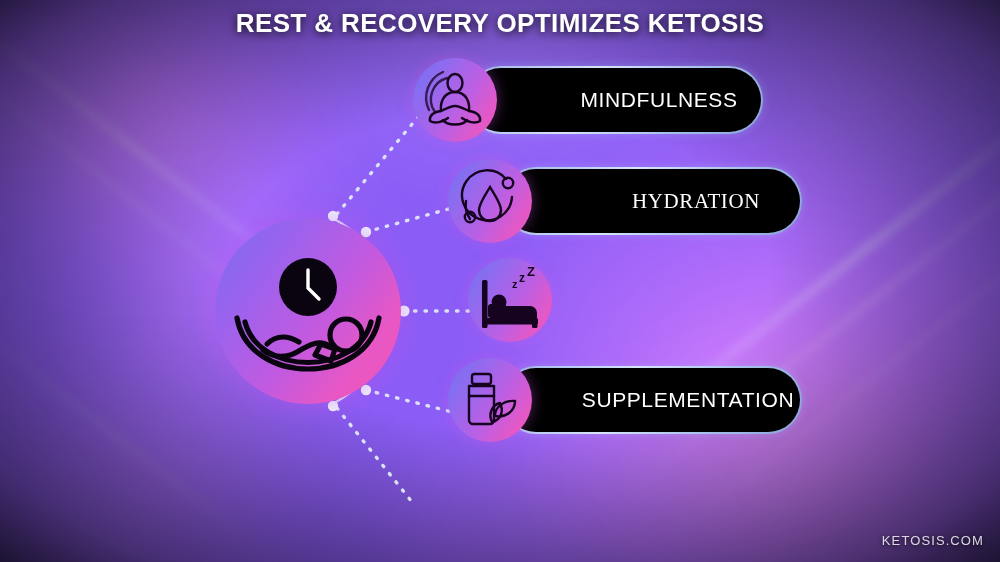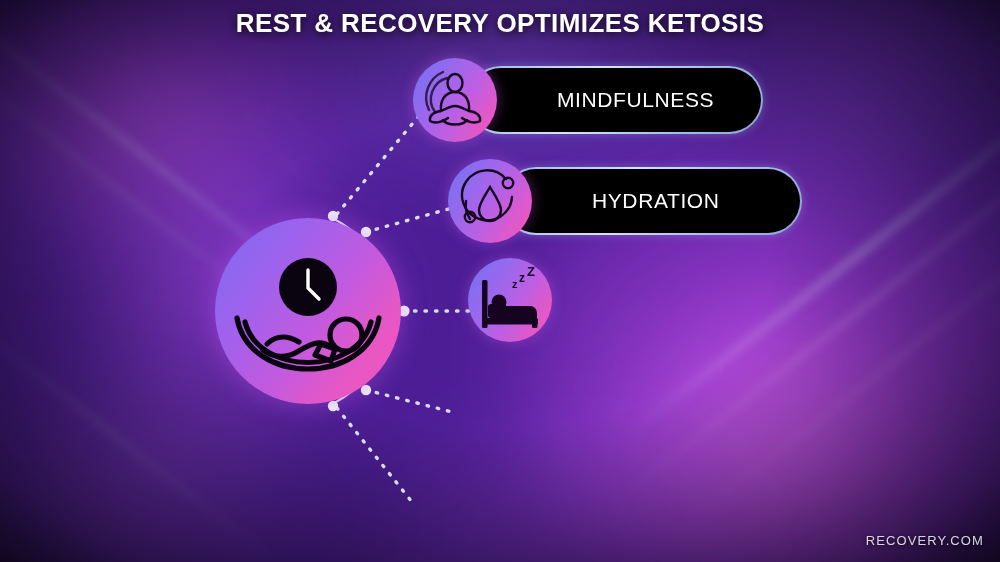--- a/index.html
+++ b/index.html
@@ -1,21 +1,21 @@
 <!DOCTYPE html>
 <html><head>
 <meta charset="utf-8">
 <style>
   * { margin:0; padding:0; box-sizing:border-box; }
   html,body { background:#000; }
   body {
     width:1000px; height:562px; overflow:hidden; position:relative;
     font-family:"Liberation Sans", sans-serif;
   }
-  #stage { position:absolute; inset:0; overflow:hidden; background:#4c1d95;padding-left:28px; }
+  #stage { position:absolute; inset:0; overflow:hidden; background:#8b5cf6;padding-left:28px; }
 
   
   .bg { position:absolute; inset:0; }
   .neb { position:absolute; border-radius:50%; filter:blur(34px); mix-blend-mode:screen; }
   .n1 { left:-60px;  top:-40px;  width:420px; height:320px; background:radial-gradient(ellipse at 50% 50%, rgba(150,55,200,.78), rgba(90,30,140,.30) 55%, rgba(0,0,0,0) 74%); }
   .n2 { left:40px;   top:150px;  width:360px; height:300px; background:radial-gradient(ellipse at 50% 50%, rgba(126,50,178,.60), rgba(60,24,100,.22) 58%, rgba(0,0,0,0) 76%); }
   .n3 { left:-40px;  top:330px;  width:380px; height:300px; background:radial-gradient(ellipse at 50% 50%, rgba(110,48,170,.52), rgba(40,20,80,.20) 58%, rgba(0,0,0,0) 76%); }
   .n4 { right:-120px;top:110px;  width:620px; height:520px; background:radial-gradient(ellipse at 45% 50%, rgba(190,60,220,.70), rgba(120,35,170,.30) 52%, rgba(0,0,0,0) 75%); }
   .n5 { right:10px;  top:300px;  width:430px; height:340px; background:radial-gradient(ellipse at 50% 50%, rgba(205,70,230,.62), rgba(110,30,150,.24) 55%, rgba(0,0,0,0) 76%); }
   .n6 { left:350px;  top:400px;  width:420px; height:260px; background:radial-gradient(ellipse at 50% 50%, rgba(120,45,165,.42), rgba(0,0,0,0) 72%); }
@@ -46,21 +46,21 @@
     position:absolute; left:215px; top:218px; width:186px; height:186px;
     border-radius:50%;
     background:linear-gradient(127deg,#7b6cf0 0%, #9a63ee 26%, #c15ae0 55%, #e857c4 78%, #f156b8 100%);
     box-shadow:0 0 26px rgba(190,80,230,.45);
   }
   .hub svg { position:absolute; inset:0; width:100%; height:100%; }
 
   
   .row { position:absolute; height:84px; display:flex; align-items:center; }
   .r0 { left:413px; top:58px;  }
-  .r1 { left:448px; top:159px; }
+  .r1 { left:448px; top:159px;font-family:Liberation Serif, serif; }
   .r2 { left:468px; top:258px; }
   .r3 { left:448px; top:358px; }
   .r4 { left:403px; top:461px; }
 
   .icon {
     position:relative; z-index:3; width:84px; height:84px; flex:0 0 84px; border-radius:50%;
     background:linear-gradient(122deg,#6f74f2 0%, #9569ee 30%, #bd5fe3 58%, #e458c6 82%, #f459b7 100%);
     box-shadow:0 0 14px rgba(200,90,230,.40);
   }
   .icon svg { position:absolute; inset:0; width:100%; height:100%; }
@@ -72,20 +72,21 @@
     display:flex; align-items:center;
     box-shadow:0 0 10px rgba(170,200,245,.30);
   }
   
   .pill {
     border:none;
     background:
       linear-gradient(#000,#000) padding-box,
       linear-gradient(120deg,#9cb4e7,#d6e4f8 40%,#a6c0ec 72%,#8aa4da) border-box;
     border:2px solid transparent;
+    justify-content:center;
   }
   .pill span {
     color:#fff; font-size:21px; letter-spacing:.6px; white-space:nowrap;
     text-shadow:0 1px 4px rgba(0,0,0,.9);
   }
   .w0 { width:296px; } .w0 span { padding-left:88px; }
   .w1 { width:300px; } .w1 span { padding-left:88px; }
   .w2 { width:296px; } .w2 span { padding-left:86px; }
   .w3 { width:300px; } .w3 span { padding-left:72px; }
   .w4 { width:296px; } .w4 span { padding-left:90px; }
@@ -205,16 +206,32 @@
           <circle cx="31" cy="44" r="7.5"></circle>
           <rect x="20" y="46" width="18" height="14" rx="3"></rect>
           <text x="44" y="30" font-family="Liberation Sans, sans-serif" font-size="11" font-weight="bold">z</text>
           <text x="51" y="24" font-family="Liberation Sans, sans-serif" font-size="12" font-weight="bold">z</text>
           <text x="59" y="18" font-family="Liberation Sans, sans-serif" font-size="13" font-weight="bold">Z</text>
         </g>
       </svg>
     </div>
   </div>
 
-
-
-  <div class="wm">RECOVERY.COM</div>
+  <div class="row r3">
+    <div class="icon">
+      <svg viewBox="0 0 84 84">
+        <g stroke="#150320" stroke-width="2.4" fill="none" stroke-linecap="round" stroke-linejoin="round">
+          <rect x="24" y="16" width="19" height="10" rx="2.5"></rect>
+          <path d="M 21 28 L 46 28 L 46 62 A 4 4 0 0 1 42 66 L 25 66 A 4 4 0 0 1 21 62 Z"></path>
+          <path d="M 21 38 L 46 38"></path>
+          <path d="M 47 58 C 47 48, 57 42, 67 43 C 67 53, 58 60, 47 58 Z"></path>
+          <path d="M 44 64 C 40 56, 44 47, 52 45 C 56 53, 53 62, 44 64 Z"></path>
+        </g>
+      </svg>
+    </div>
+    <div class="pill w3">
+      <span>SUPPLEMENTATION</span>
+    </div>
+  </div>
+
+
+  <div class="wm">KETOSIS.COM</div>
 </div>
 
 </body></html>

